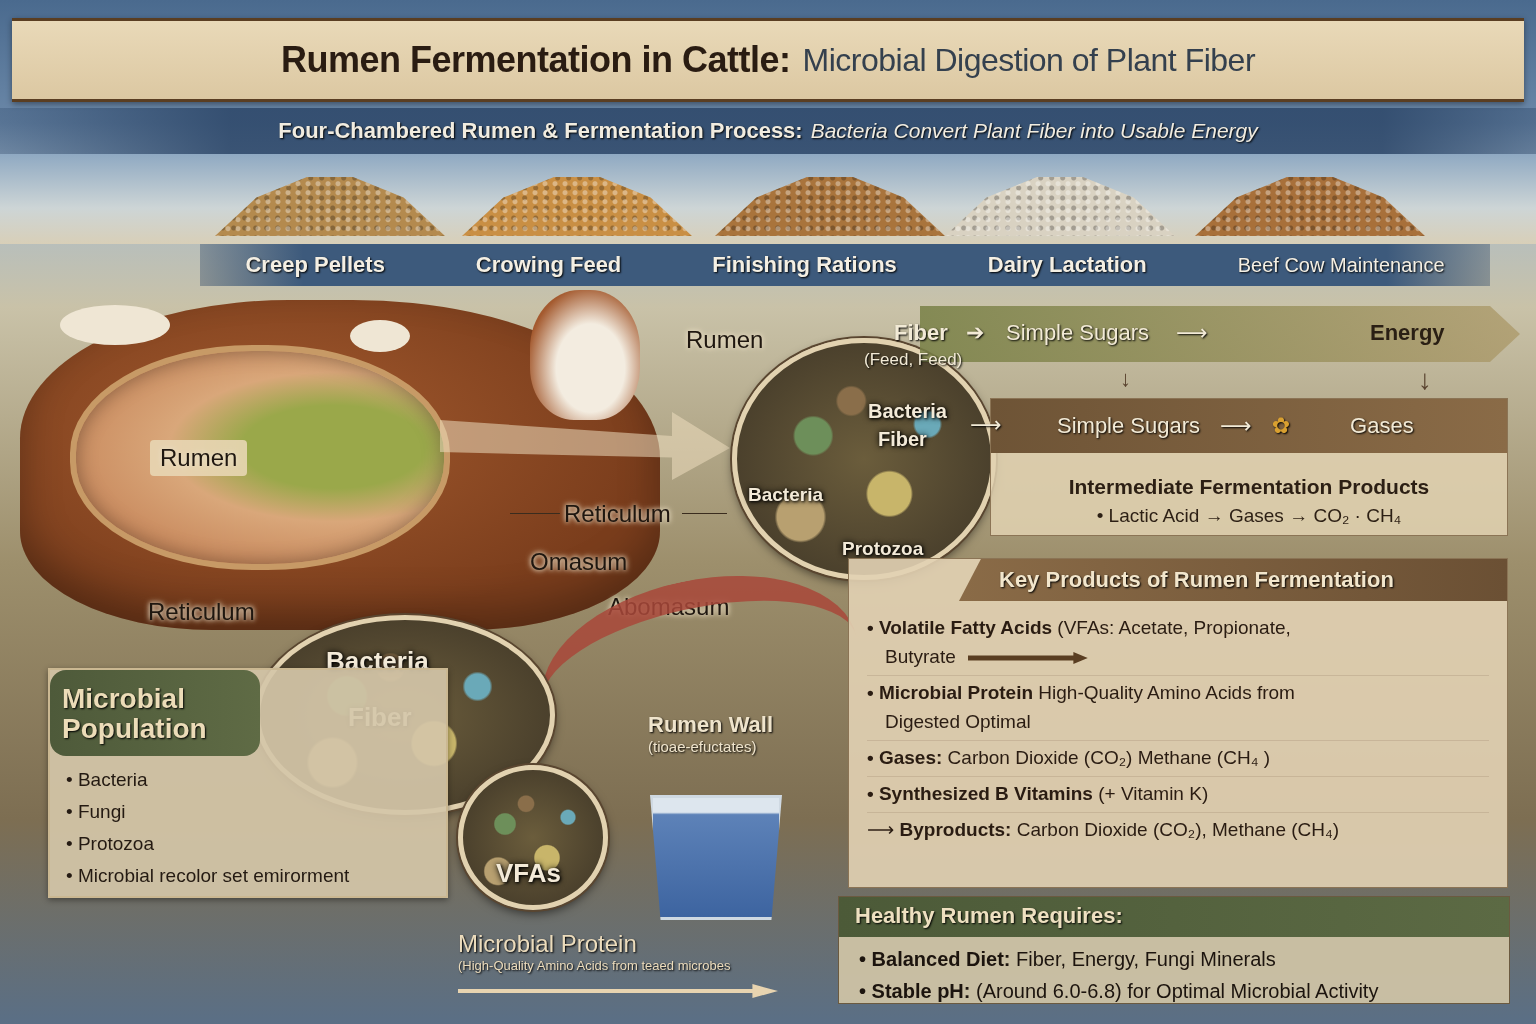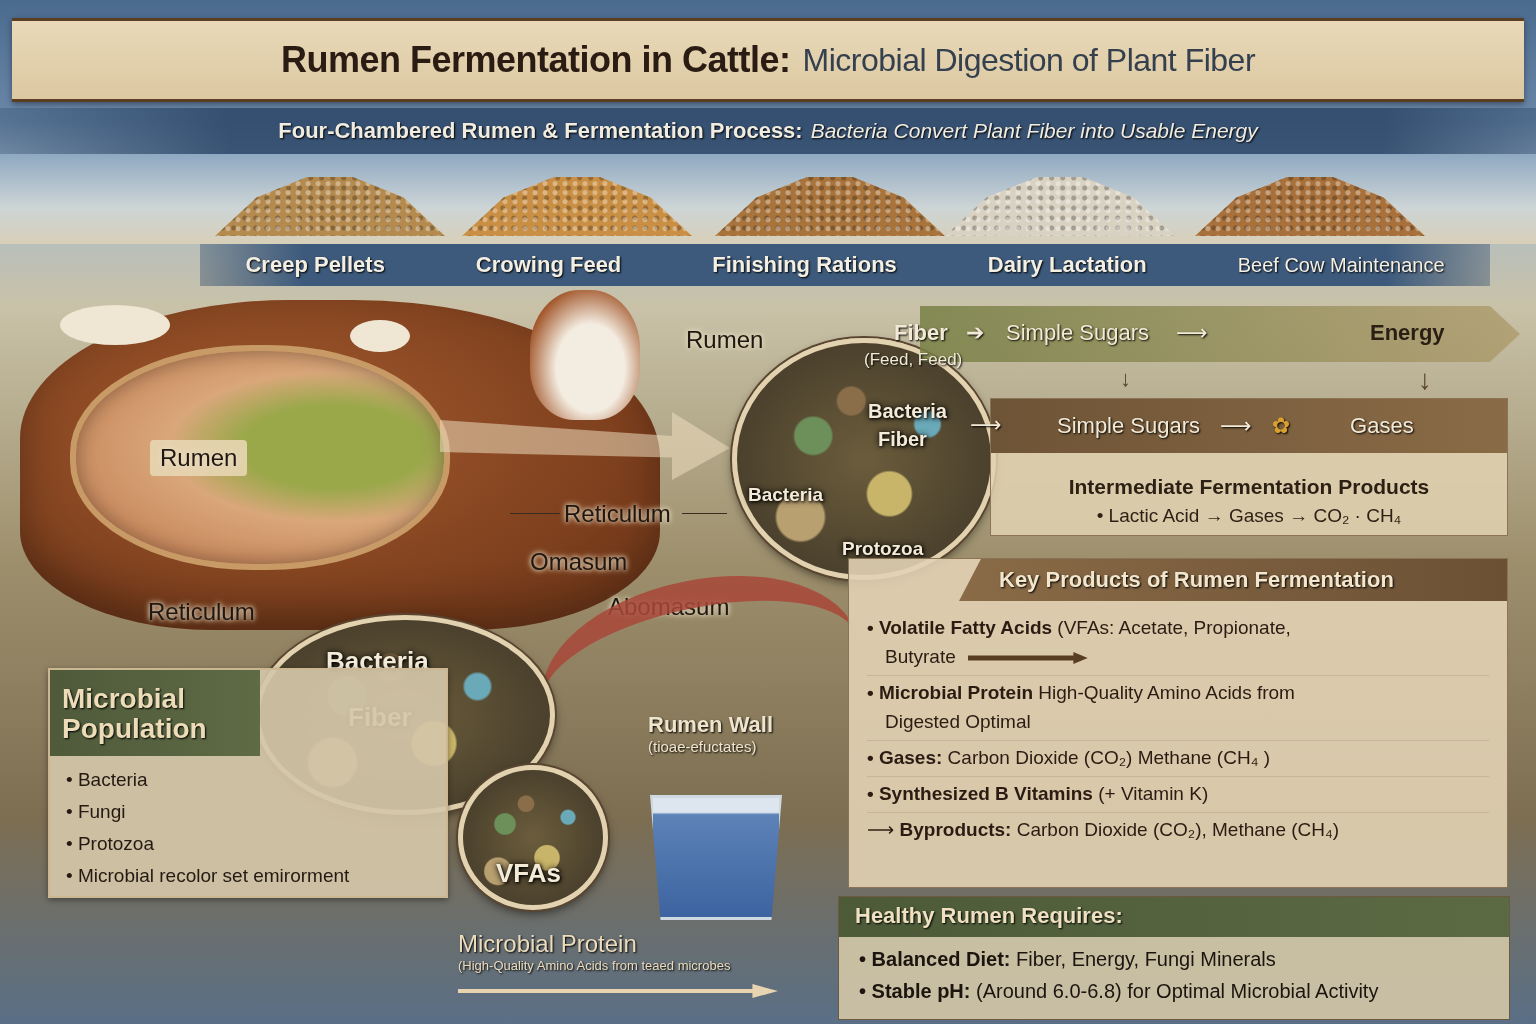--- a/index.html
+++ b/index.html
@@ -106,20 +106,21 @@
     left: 48px; top: 668px; width: 400px; height: 230px;
     border: 2px solid #cbb892;
     background: rgba(212,198,168,.92);
     box-shadow: 0 2px 6px rgba(0,0,0,.4);
   }
   .micro-head {
     height: 86px; background: linear-gradient(90deg, #4e5a3a, #5f6b45);
     padding: 14px 12px; color: #ecdcb8; font-size: 28px; font-weight: bold; line-height: 30px;
     text-shadow: 1px 1px 2px #000;
     width: 210px;
+    border-radius: 16px;
   }
   .micro-list { list-style: none; padding: 8px 16px; }
   .micro-list li { font-size: 19px; color: #241a12; line-height: 32px; }
   .micro-list li::before { content: "• "; }
 
   .rumen-wall { left: 648px; top: 712px; }
   .rumen-wall .t1 { font-size: 22px; color: #efe4cc; font-weight: bold; text-shadow: 1px 1px 2px #000; }
   .rumen-wall .t2 { font-size: 15px; color: #efe4cc; text-shadow: 1px 1px 2px #000; margin-left: 0; }
 
   .bucket {
@@ -166,21 +167,21 @@
     clip-path: polygon(4% 0, 100% 0, 100% 100%, 0 100%);
   }
   .key-list { list-style: none; padding: 10px 18px; }
   .key-list li { font-size: 19px; color: #2a1c12; line-height: 29px; padding: 2px 0 4px 0; border-bottom: 1px solid rgba(120,96,70,.18); }
   .key-list li .b { font-weight: bold; }
   .key-list li .ind { padding-left: 18px; }
   .key-list li.bullet::before { content: "• "; font-weight: bold; }
   .key-arrow { display: inline-block; width: 120px; height: 12px; background: #5a3e22; vertical-align: middle; margin-left: 12px; clip-path: polygon(0 30%, 88% 30%, 88% 0, 100% 50%, 88% 100%, 88% 70%, 0 70%); }
 
   .healthy-panel {
-    left: 838px; top: 896px; width: 672px; height: 124px;
+    left: 838px; top: 896px; width: 672px; height: 108px;
     background: rgba(208,196,166,.93);
     border: 1px solid #6b5a40;
   }
   .healthy-head { height: 40px; background: linear-gradient(90deg, #4c5a38, #5c6a44); color: #eee0c0; font-size: 22px; font-weight: bold; padding: 6px 16px; text-shadow: 1px 1px 2px #000; }
   .healthy-list { list-style: none; padding: 6px 20px; }
   .healthy-list li { font-size: 20px; color: #1c140e; line-height: 32px; }
   .healthy-list li::before { content: "• "; font-weight: bold; }
   .healthy-list li .b { font-weight: bold; }
 </style>
 </head>

